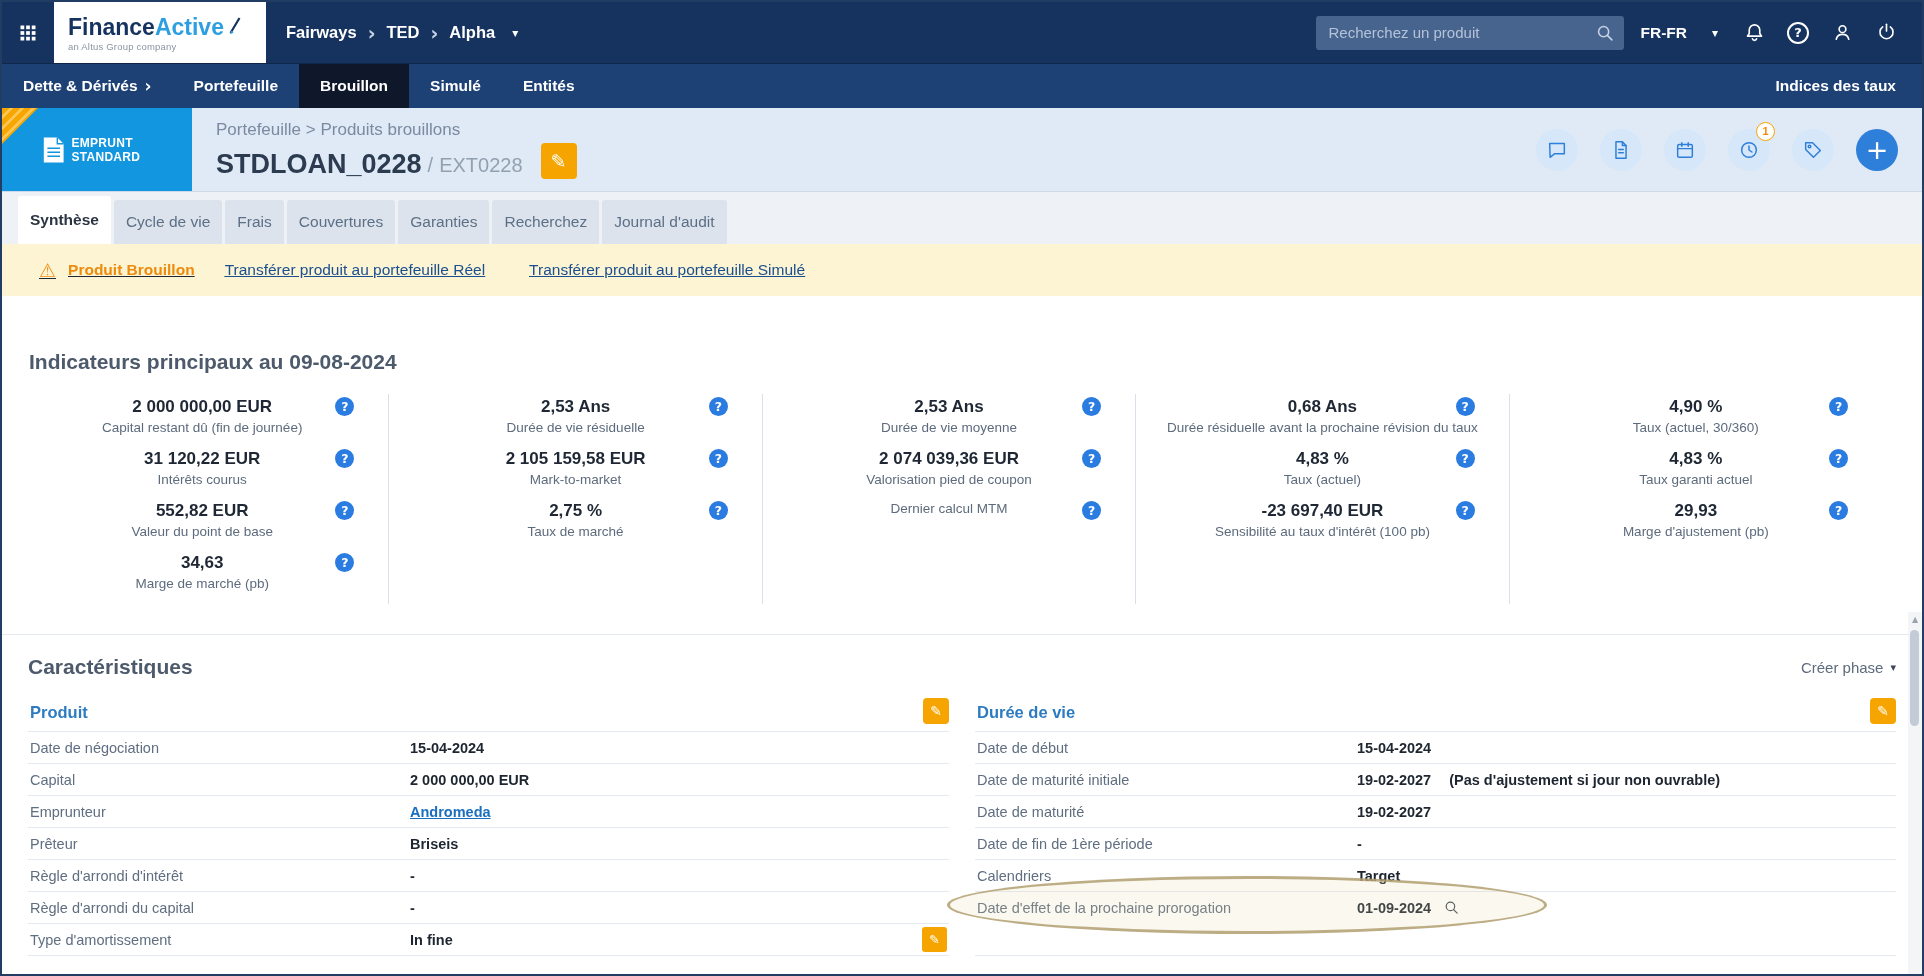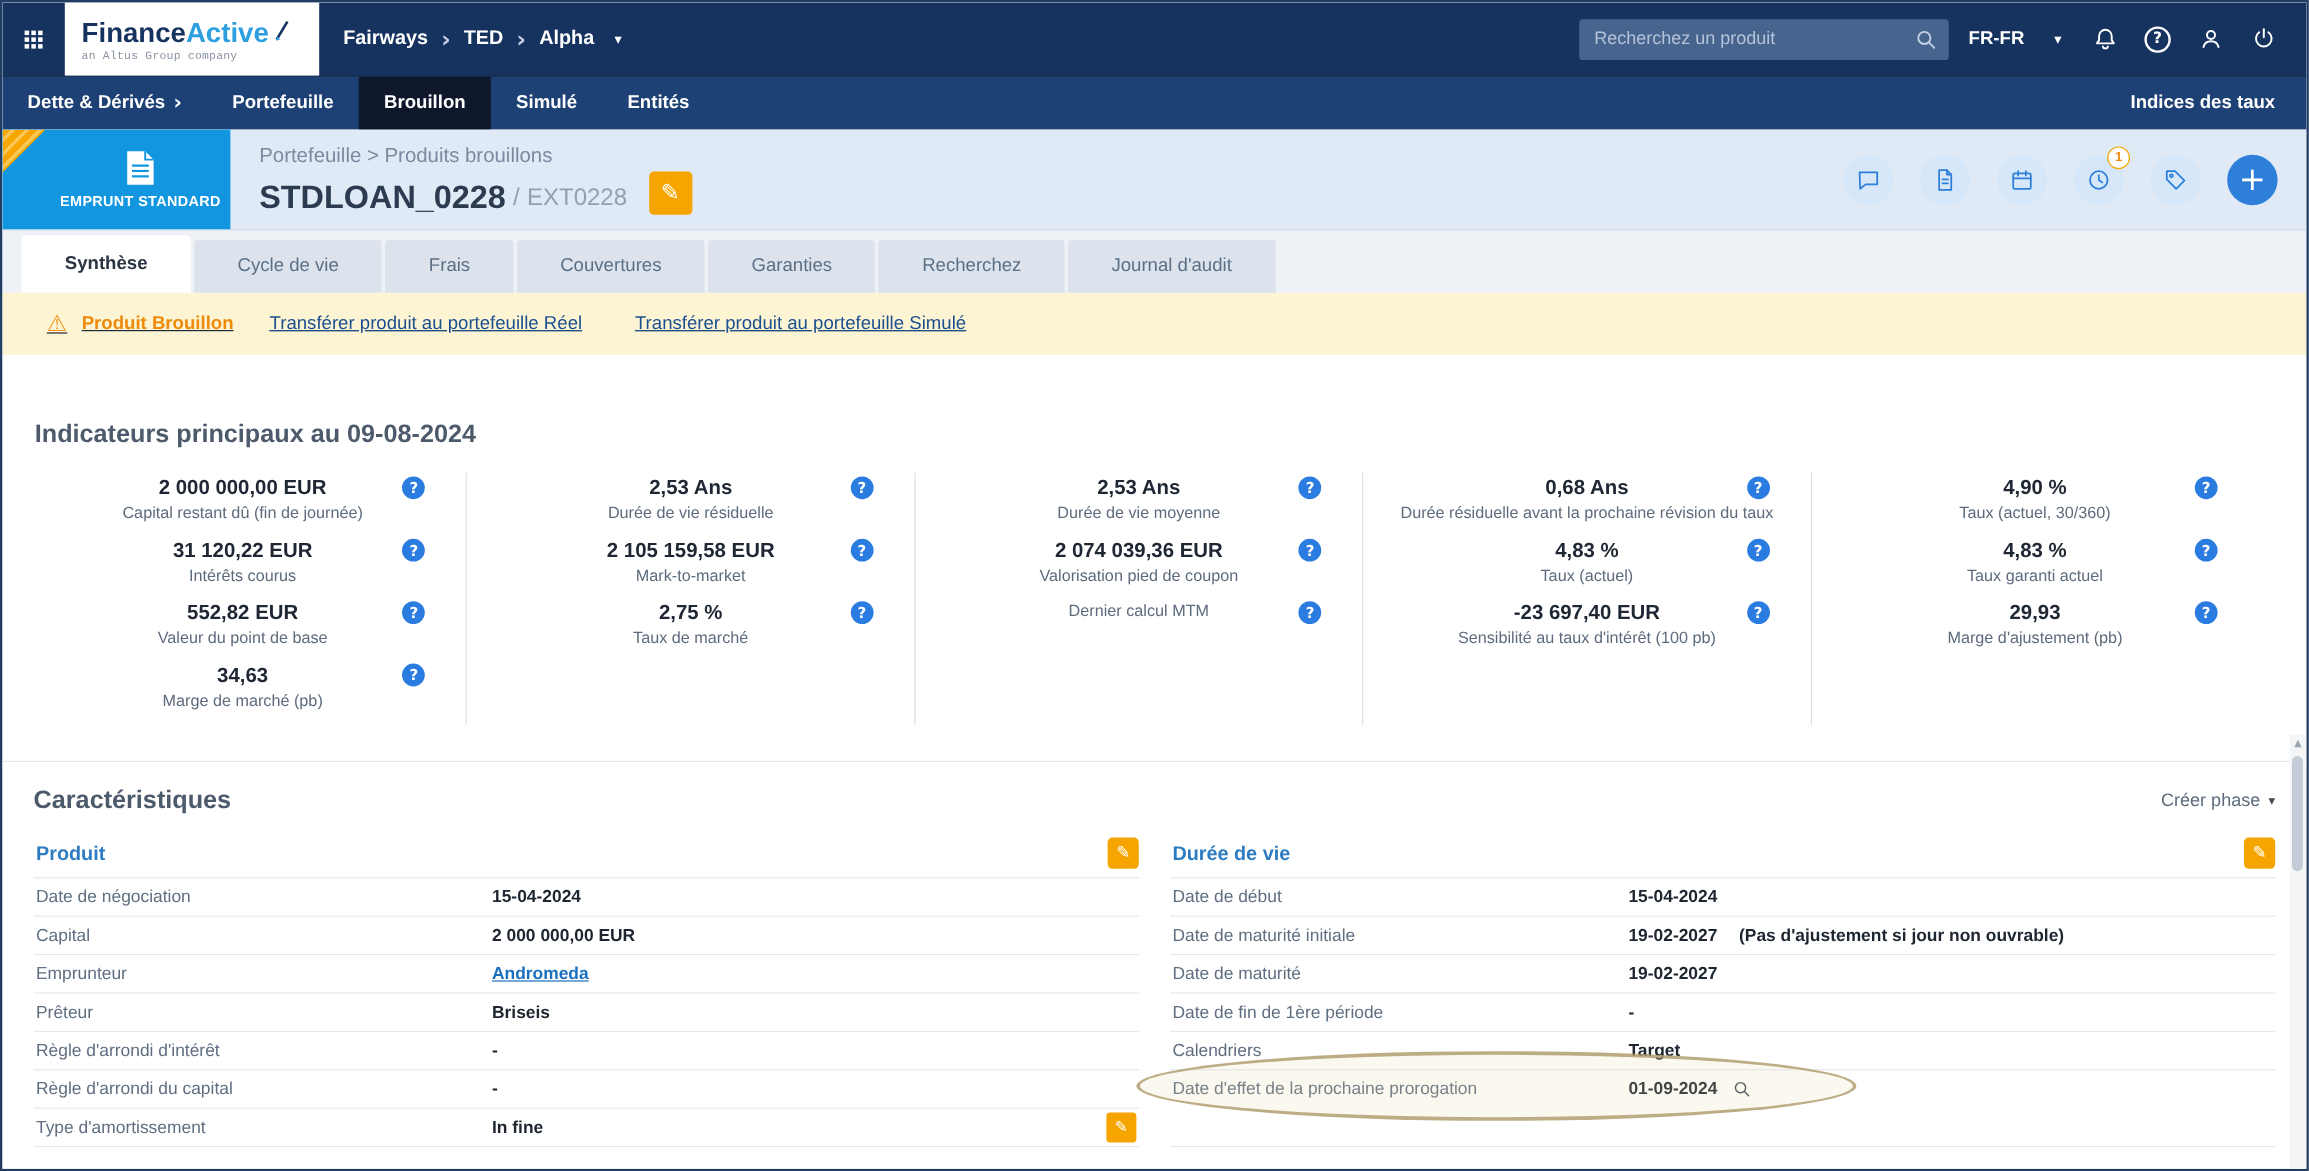--- a/index.html
+++ b/index.html
@@ -14,21 +14,21 @@
   .i-q::before{content:"?"} .i-caret::before{content:"▾"} .i-chev::before{content:"›"}
   .i-warn::before{content:"⚠"} .i-pencil::before{content:"✎"} .i-plus::before{content:"+"}
   .i-up::before{content:"▲"}
 
   
   .topbar { height:62px; background:#16335f; display:flex; align-items:center; color:#fff; border-bottom:1px solid #0f2748; }
   .apps-btn { width:52px; display:flex; justify-content:center; align-items:center; cursor:pointer; }
   .logo-box { background:#fff; height:61px; padding:7px 16px 6px 14px; display:flex; flex-direction:column; justify-content:center; min-width:212px; }
   .logo-line { font-size:23px; font-weight:bold; line-height:25px; display:flex; align-items:center; }
   .logo-f { color:#16335f; } .logo-a { color:#2d9fe0; }
-  .logo-sub { font-size:9.5px; color:#8a94a2; margin-top:1px; letter-spacing:.2px;font-family:Liberation Mono, monospace; }
+  .logo-sub { font-size:9.5px; color:#8a94a2; margin-top:1px; letter-spacing:.2px; }
   .crumbs { display:flex; align-items:center; gap:11px; margin-left:20px; font-size:16.5px; font-weight:600; }
   .crumbs .sep { color:#c6d2e6; font-size:19px; font-weight:700; }
   .caret { font-size:12px; margin-left:6px; }
   .top-right { margin-left:auto; display:flex; align-items:center; padding-right:14px; }
   .search { position:relative; width:308px; height:34px; background:#47648f; border-radius:3px; margin-right:16px; }
   .search input { width:100%; height:100%; background:transparent; border:none; outline:none; color:#fff; font-size:15px; padding:0 36px 0 12px; font-family:inherit; }
   .search input::placeholder { color:#b5c3d9; }
   .search svg { position:absolute; right:8px; top:6px; }
   .locale { display:flex; align-items:center; font-size:15.5px; font-weight:600; margin-right:14px; cursor:pointer;gap:19px; }
   .tb-icon { width:44px; height:44px; display:flex; align-items:center; justify-content:center; cursor:pointer; }
@@ -36,39 +36,39 @@
 
   
   .nav { height:44px; background:#1e4175; display:flex; align-items:stretch; color:#fff; font-size:15.5px; font-weight:600; }
   .nav-item { display:flex; align-items:center; padding:0 21px; cursor:pointer; gap:7px; }
   .nav-item .i-chev { font-size:17px; }
   .nav-item.active { background:#0f172a; font-weight:700; }
   .nav-right { margin-left:auto; padding:0 26px; display:flex; align-items:center; cursor:pointer; }
 
   
   .phead { height:84px; background:#dfeaf6; display:flex; position:relative; border-bottom:1px solid #cdd9e8; }
-  .ptile { width:190px; background:#1296e0; color:#fff; display:flex; flex-direction:column; align-items:center; justify-content:center; gap:6px; position:relative; cursor:pointer;padding-left:40px; }
+  .ptile { width:190px; background:#1296e0; color:#fff; display:flex; flex-direction:row; align-items:center; justify-content:center; gap:6px; position:relative; cursor:pointer;padding-left:40px; }
   .ribbon { position:absolute; top:0; left:0; width:36px; height:36px;
     background:repeating-linear-gradient(135deg,#f7a600 0 5px,#fdc654 5px 8px);
     clip-path:polygon(0 0,100% 0,0 100%); }
   .ptile-label { font-size:12px; font-weight:700; letter-spacing:.3px; }
   .pmid { margin-left:24px; padding-top:12px; }
   .pcrumb { font-size:17px; color:#7b8aa0; }
   .ptitle-row { display:flex; align-items:flex-end; margin-top:3px; gap:6px; }
   .pname { font-size:27px; font-weight:800; color:#2c3b50; line-height:30px; }
   .pext { font-size:20px; color:#93a0b0; line-height:27px; }
   .edit-btn { width:36px; height:36px; background:#f6a500; border-radius:4px; color:#fff; display:flex; align-items:center; justify-content:center; font-size:19px; margin-left:12px; cursor:pointer; }
   .pactions { position:absolute; right:24px; top:50%; transform:translateY(-50%); display:flex; gap:22px; }
   .pact { width:42px; height:42px; border-radius:50%; background:#d6e7fa; display:flex; align-items:center; justify-content:center; position:relative; cursor:pointer; }
   .pact.solid { background:#2e7fd9; color:#fff; font-size:27px; font-weight:400; }
   .pact .badge { position:absolute; top:-7px; right:-5px; min-width:19px; height:19px; border-radius:50%; background:#fff; border:1.5px solid #f6a500; color:#ef8a0c; font-size:11px; font-weight:700; display:flex; align-items:center; justify-content:center; }
 
   
   .tabs { height:52px; background:#eef1f5; display:flex; align-items:flex-end; padding-left:16px; gap:3px; }
-  .tab { height:44px; padding:0 36px; background:#dde3ec; color:#5b7086; font-size:15.5px; display:flex; align-items:center; border-radius:3px 3px 0 0; cursor:pointer; }
+  .tab { height:44px; padding:0 12px; background:#dde3ec; color:#5b7086; font-size:15.5px; display:flex; align-items:center; border-radius:3px 3px 0 0; cursor:pointer; }
   .tab.active { background:#fff; color:#2b3442; font-weight:700; height:48px; }
 
   
   .banner { height:52px; background:#fcf4d3; display:flex; align-items:center; padding-left:37px; font-size:15.5px;text-decoration:underline; }
   .banner .i-warn { color:#f0911c; font-size:19px; margin-right:12px; }
   .banner .status { color:#ee8a0c; font-weight:700; margin-right:30px; }
   .banner a { color:#1b4f8e; text-decoration:underline; margin-right:44px; cursor:pointer; }
 
   
   .content { position:relative; height:678px; background:#fff; }

